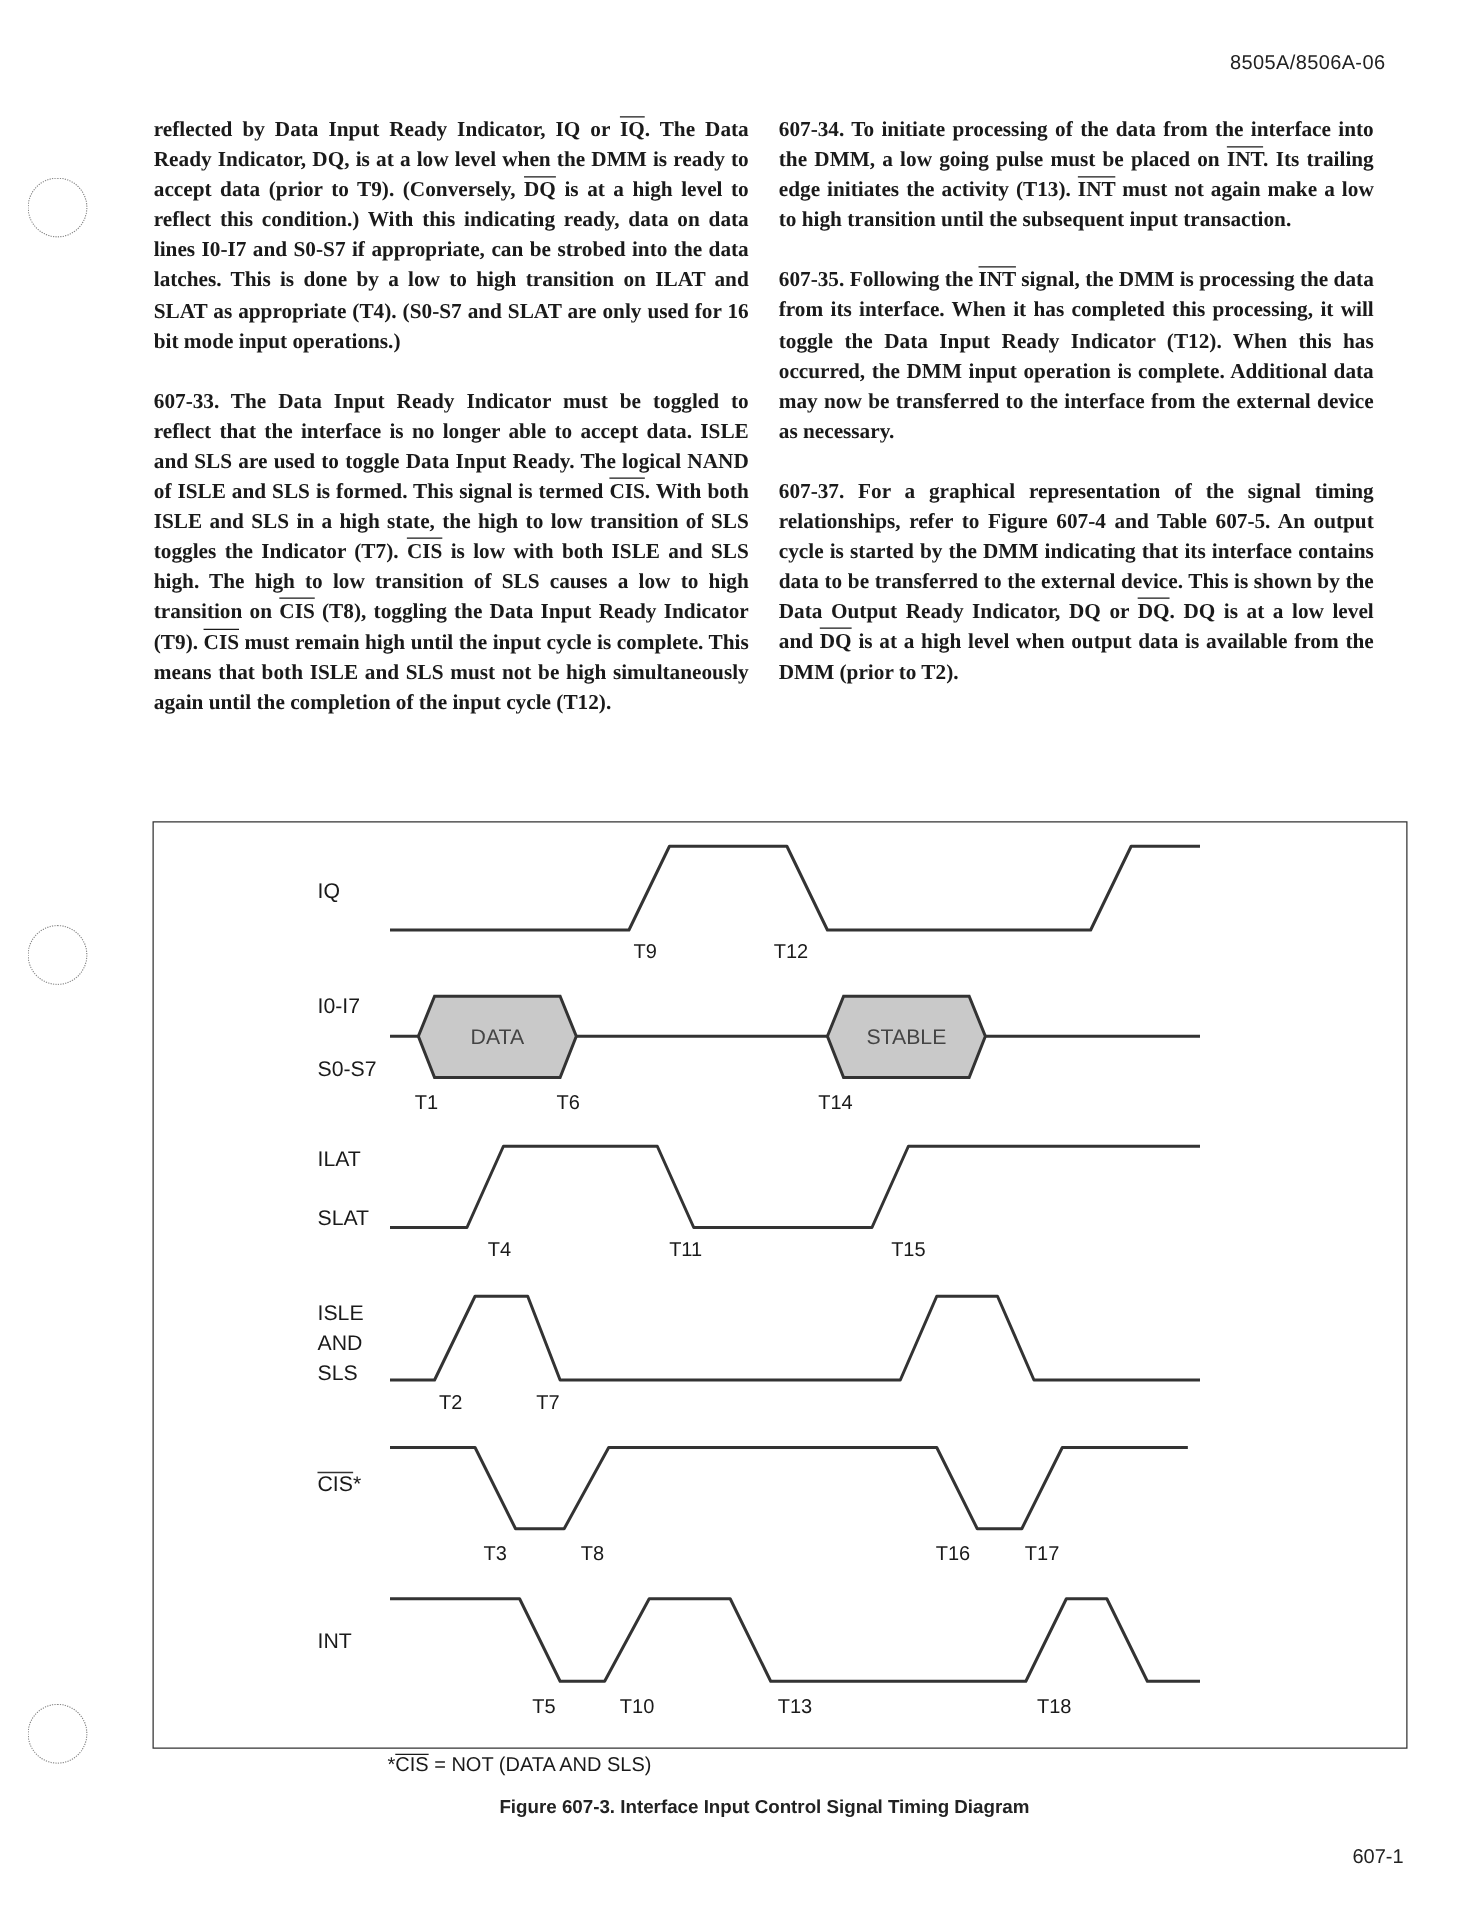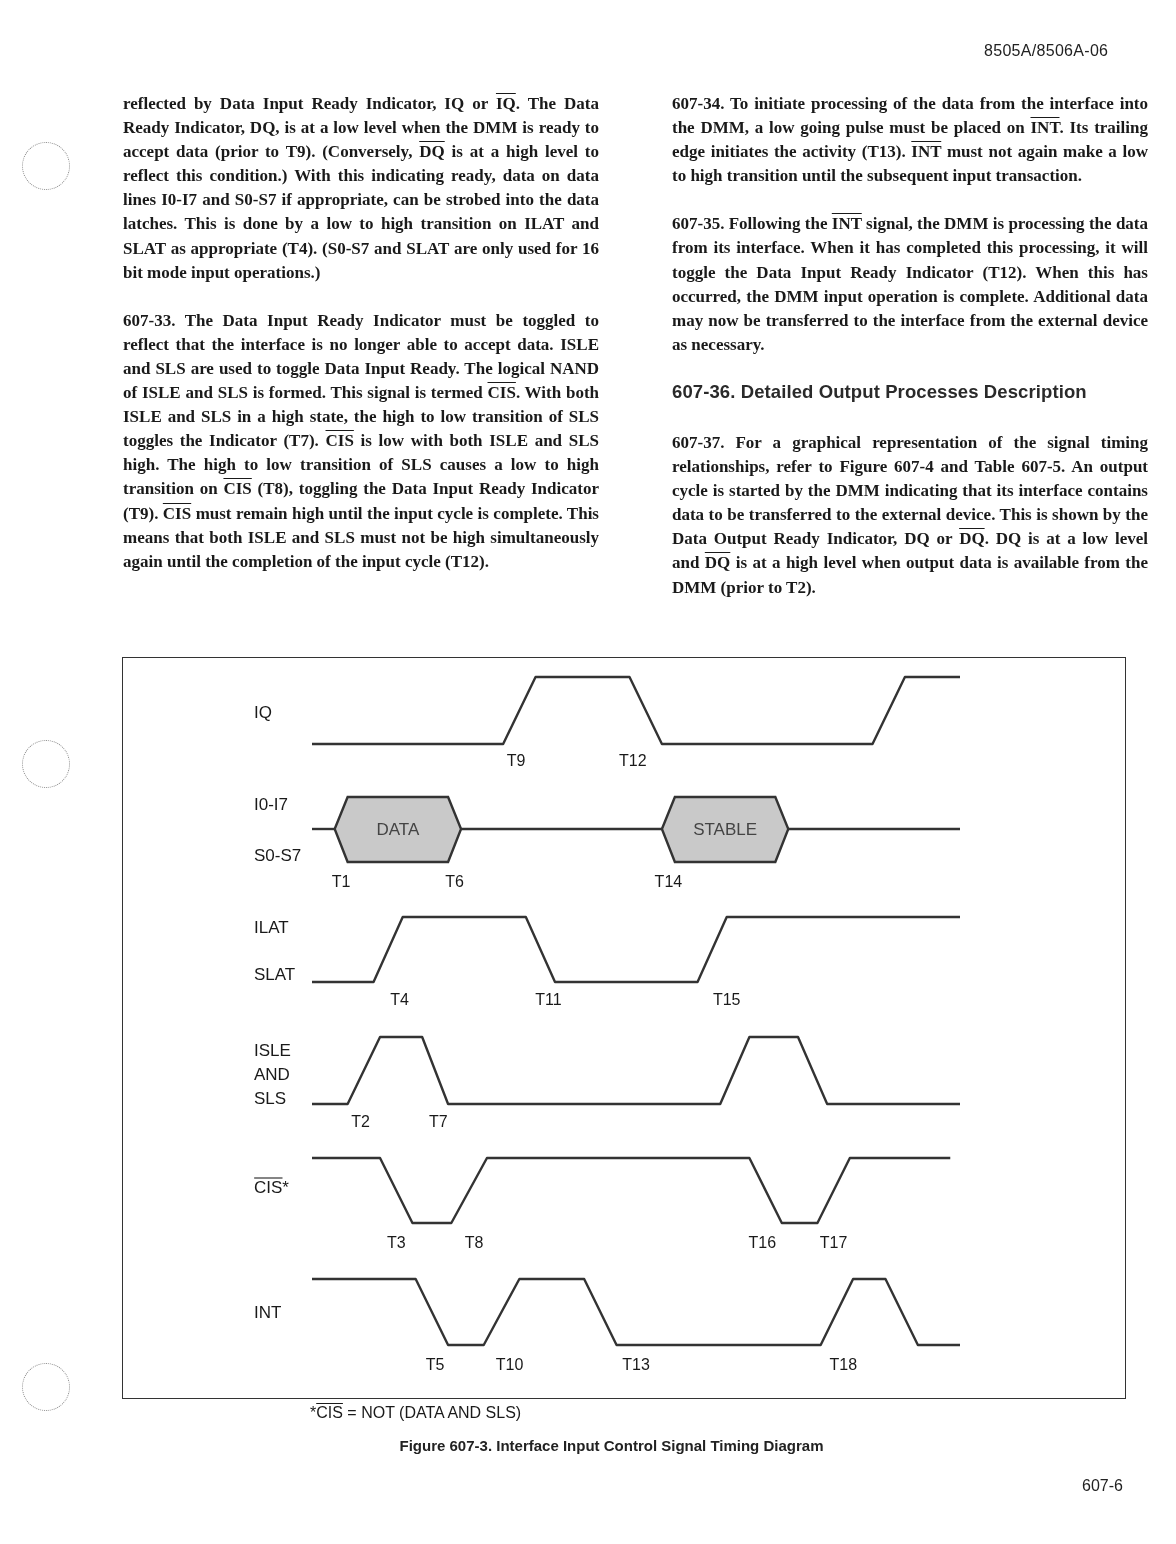--- a/index.html
+++ b/index.html
@@ -3,21 +3,21 @@
 <meta charset="utf-8">
 <style>
   html, body { margin: 0; padding: 0; background: #ffffff; }
   body { width: 1176px; height: 1544px; position: relative; overflow: hidden; color: #1a1a1a; }
   .header-code { position: absolute; left: 984px; top: 42px; font: 16px "Liberation Sans", sans-serif; color: #222; letter-spacing: 0.3px; }
   .page-number { position: absolute; left: 1082px; top: 1477px; font: 16px "Liberation Sans", sans-serif; color: #222; }
   .punch { position: absolute; width: 46px; height: 46px; border-radius: 50%; border: 1px dotted #888; }
   .col { position: absolute; font: 17px/24.1px "Liberation Serif", serif; color: #1a1a1a; text-align: justify; }
   .col p { margin: 0 0 24px 0; font-weight: bold; }
   .col-left { left: 123px; top: 92px; width: 476px; }
-  .col-right { left: 672px; top: 92px; width: 476px; }
+  .col-right { left: 623px; top: 92px; width: 476px; }
   .ovl { text-decoration: overline; }
   .section-heading { font: bold 18.5px "Liberation Sans", sans-serif; color: #2a2a2a; margin: 8px 0 28px 0 !important; text-align: left !important; letter-spacing: 0.1px; }
   .figure-box { position: absolute; left: 122px; top: 657px; width: 1004px; height: 742px; border: 1.5px solid #333; box-sizing: border-box; }
   .figure-svg { position: absolute; left: 0; top: 0; }
   .sig-label { font-family: "Liberation Sans", sans-serif; font-size: 17px; fill: #1a1a1a; }
   .t-label { font-family: "Liberation Sans", sans-serif; font-size: 16px; fill: #1a1a1a; }
   .wave { fill: none; stroke: #333; stroke-width: 2.4; stroke-linejoin: round; }
   .bus { fill: #c9c9c9; stroke: #333; stroke-width: 2.4; }
   .bus-text { font-family: "Liberation Sans", sans-serif; font-size: 17px; fill: #444; }
   .footnote { position: absolute; left: 310px; top: 1404px; font: 16px "Liberation Sans", sans-serif; color: #1a1a1a; }
@@ -33,21 +33,20 @@
 <div class="punch" style="left:22px;top:1363px;"></div>
 
 <div class="col col-left">
   <p>reflected by Data Input Ready Indicator, IQ or <span class="ovl">IQ</span>. The Data Ready Indicator, DQ, is at a low level when the DMM is ready to accept data (prior to T9). (Conversely, <span class="ovl">DQ</span> is at a high level to reflect this condition.) With this indicating ready, data on data lines I0-I7 and S0-S7 if appropriate, can be strobed into the data latches. This is done by a low to high transition on ILAT and SLAT as appropriate (T4). (S0-S7 and SLAT are only used for 16 bit mode input operations.)</p>
   <p>607-33. The Data Input Ready Indicator must be toggled to reflect that the interface is no longer able to accept data. ISLE and SLS are used to toggle Data Input Ready. The logical NAND of ISLE and SLS is formed. This signal is termed <span class="ovl">CIS</span>. With both ISLE and SLS in a high state, the high to low transition of SLS toggles the Indicator (T7). <span class="ovl">CIS</span> is low with both ISLE and SLS high. The high to low transition of SLS causes a low to high transition on <span class="ovl">CIS</span> (T8), toggling the Data Input Ready Indicator (T9). <span class="ovl">CIS</span> must remain high until the input cycle is complete. This means that both ISLE and SLS must not be high simultaneously again until the completion of the input cycle (T12).</p>
 </div>
 
 <div class="col col-right">
   <p>607-34. To initiate processing of the data from the interface into the DMM, a low going pulse must be placed on <span class="ovl">INT</span>. Its trailing edge initiates the activity (T13). <span class="ovl">INT</span> must not again make a low to high transition until the subsequent input transaction.</p>
   <p>607-35. Following the <span class="ovl">INT</span> signal, the DMM is processing the data from its interface. When it has completed this processing, it will toggle the Data Input Ready Indicator (T12). When this has occurred, the DMM input operation is complete. Additional data may now be transferred to the interface from the external device as necessary.</p>
-  <p class="section-heading">607-36.   Detailed Output Processes Description</p>
   <p>607-37. For a graphical representation of the signal timing relationships, refer to Figure 607-4 and Table 607-5. An output cycle is started by the DMM indicating that its interface contains data to be transferred to the external device. This is shown by the Data Output Ready Indicator, DQ or <span class="ovl">DQ</span>. DQ is at a low level and <span class="ovl">DQ</span> is at a high level when output data is available from the DMM (prior to T2).</p>
 </div>
 
 <div class="figure-box"></div>
 
 <svg class="figure-svg" id="timing-svg" width="1176" height="1544" xmlns="http://www.w3.org/2000/svg">
     <text x="254" y="718" class="sig-label">IQ</text>
     <path d="M 312 744 L 503.15999999999997 744 L 535.56 677 L 629.52 677 L 661.9200000000001 744 L 872.52 744 L 904.9200000000001 677 L 960 677" class="wave"></path>
     <text x="516.12" y="766" text-anchor="middle" class="t-label">T9</text>
     <text x="632.76" y="766" text-anchor="middle" class="t-label">T12</text>
@@ -89,13 +88,13 @@
     <text x="636" y="1370" text-anchor="middle" class="t-label">T13</text>
     <text x="843.36" y="1370" text-anchor="middle" class="t-label">T18</text>
   </svg>
 
 <div class="footnote">
   <span>*</span><span class="ovl">CIS</span><span> = NOT (DATA AND SLS)</span>
 </div>
 
 <div class="caption">Figure 607-3. Interface Input Control Signal Timing Diagram</div>
 
-<div class="page-number">607-6</div>
+<div class="page-number">607-1</div>
 
 </body></html>

